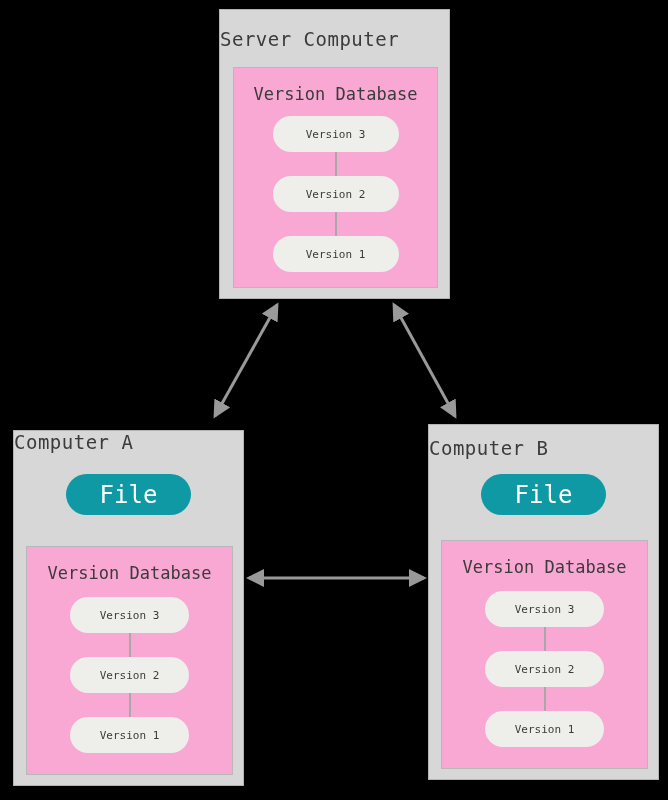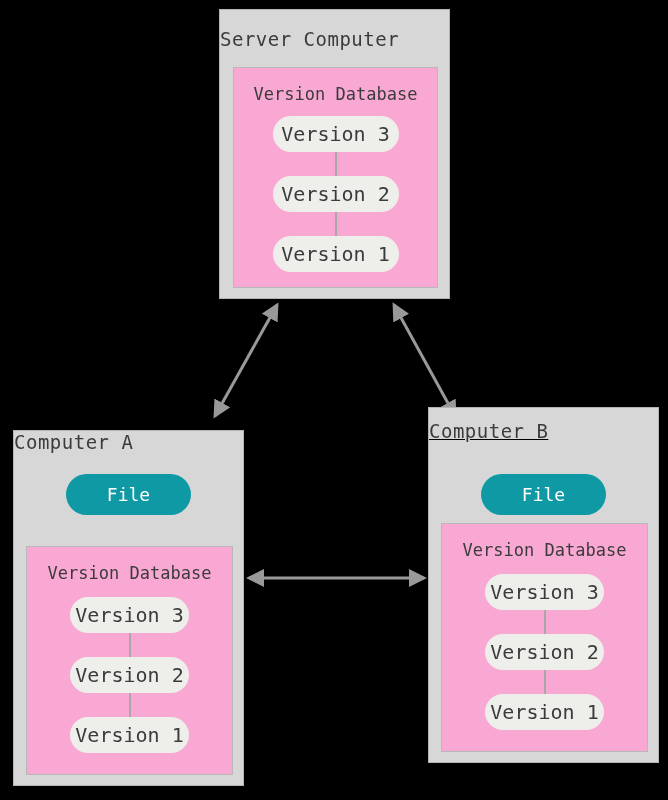--- a/index.html
+++ b/index.html
@@ -51,21 +51,21 @@
     letter-spacing: 0.5px;
     white-space: nowrap;
   }
 
   
   .file-pill {
     background: #0e99a4;
     color: #ffffff;
     border-radius: 999px;
     text-align: center;
-    font-size: 18px;
+    font-size: 24px;
     line-height: 1;
     display: flex;
     align-items: center;
     justify-content: center;
     box-sizing: border-box;
   }
 
   
   .vdb {
     position: absolute;
@@ -84,21 +84,21 @@
     position: relative;
     display: flex;
     flex-direction: column;
     align-items: center;
   }
   .version-pill {
     background: #eeeeea;
     color: #3b3b3b;
     border-radius: 999px;
     text-align: center;
-    font-size: 20px;
+    font-size: 11px;
     line-height: 1;
     display: flex;
     align-items: center;
     justify-content: center;
     box-sizing: border-box;
     position: relative;
     z-index: 2;
   }
   .version-connector {
     width: 2px;
@@ -162,24 +162,23 @@
     width: 119px;
     height: 36px;
   }
   #vdb-a .version-connector {
     height: 24px;
   }
 
   
   #computer-b {
     left: 428px;
-    top: 407px;
+    top: 424px;
     width: 231px;
     height: 356px;
-    text-decoration: underline;
   }
   #computer-b .machine-title {
     margin-top: 12px;
   }
   #vdb-b {
     left: 12px;
     top: 115px;
     width: 207px;
     height: 229px;
   }

